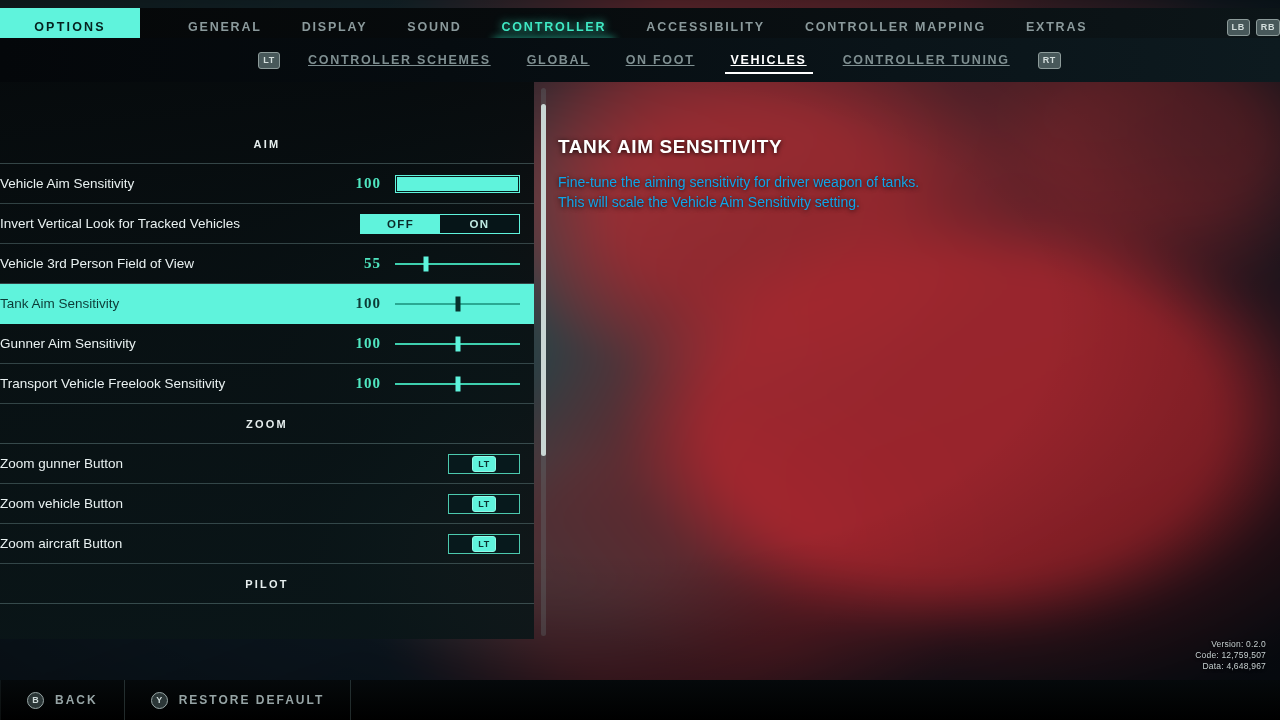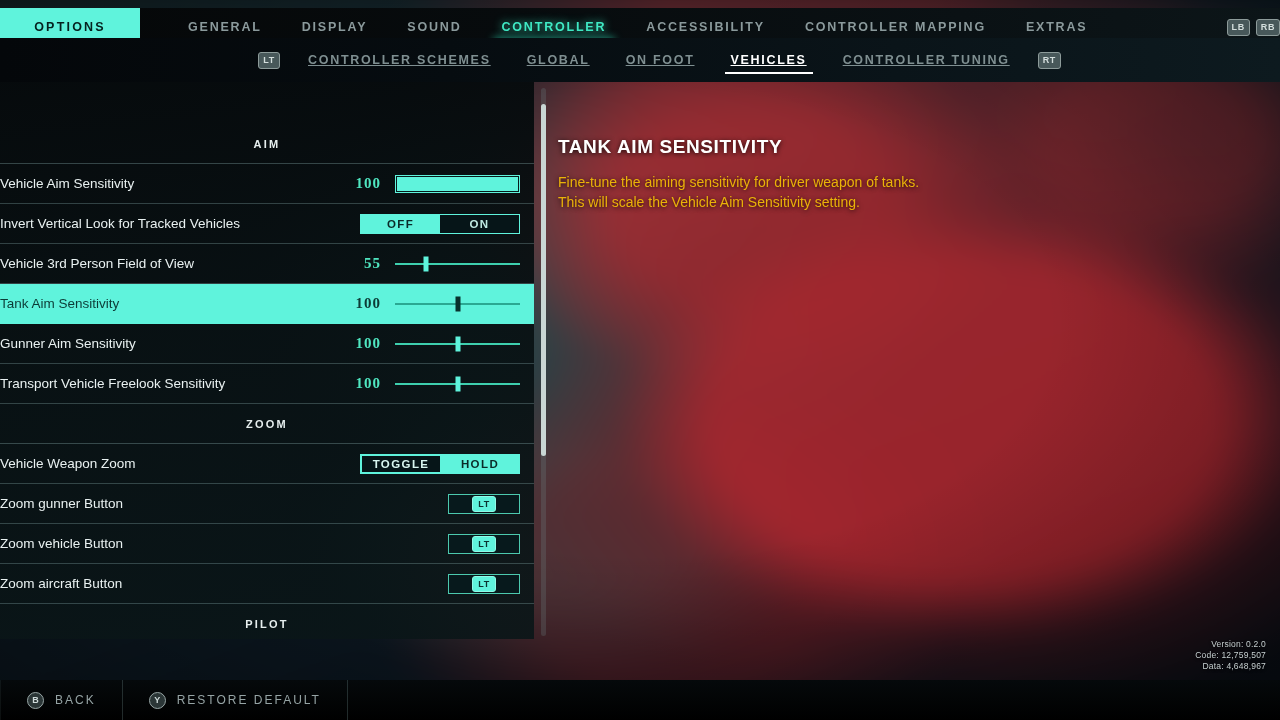--- a/index.html
+++ b/index.html
@@ -163,21 +163,21 @@
 
   
   .detail {
     position:absolute; left:558px; top:136px; width:640px;
   }
   .detail-title {
     color:#ffffff; font-size:19px; font-weight:bold; letter-spacing:0.6px;
     text-shadow:0 1px 5px rgba(0,0,0,0.85);
   }
   .detail-body {
-    margin-top:14px; color:#eab308; font-size:14px; line-height:20px;
+    margin-top:14px; color:#0ea5e9; font-size:14px; line-height:20px;
     text-shadow:0 1px 5px rgba(0,0,0,0.85);
   }
   .detail-body div { white-space:nowrap; }
 
   
   .version {
     position:absolute; right:14px; bottom:48px; text-align:right;
     color:#c6cfd0; font-size:8.5px; line-height:11px; letter-spacing:0.2px;
     text-shadow:0 1px 3px rgba(0,0,0,0.9);
   }
@@ -192,21 +192,21 @@
     display:flex; align-items:center; gap:11px; padding:0 26px; height:40px;
     border-right:1px solid rgba(120,150,150,0.28);
   }
   .bottom-action:first-child { border-left:1px solid rgba(120,150,150,0.10); }
   .pad-btn {
     width:17px; height:17px; border-radius:50%;
     border:1.5px solid #98a6a6; background:#2b3637; color:#cfdada;
     display:flex; align-items:center; justify-content:center;
     font-size:9px; font-weight:bold;
   }
-  .bottom-label { color:#96a4a5; font-size:12px; letter-spacing:2px; font-weight:normal; }
+  .bottom-label { color:#96a4a5; font-size:12px; letter-spacing:2px; font-weight:bold; }
 </style>
 </head>
 <body>
 
 <div id="root">
 
   <div class="bg-art"></div>
   <div class="bg-vignette"></div>
 
   <div class="topnav">
@@ -297,29 +297,20 @@
           <div class="row-ctl">
             <div class="row-value">100</div>
             <div class="slider">
               <div class="slider-track"></div>
               <div class="slider-thumb" style="left: 50%;"></div>
             </div>
           </div>
         </div>
         <div class="section-head">ZOOM</div>
         <div class="row">
-          <div class="row-label">Vehicle Weapon Zoom</div>
-          <div class="row-ctl">
-            <div class="segmented">
-              <div class="seg framed">TOGGLE</div>
-              <div class="seg on">HOLD</div>
-            </div>
-          </div>
-        </div>
-        <div class="row">
           <div class="row-label">Zoom gunner Button</div>
           <div class="row-ctl">
             <div class="bindbox">
               <span class="bindkey">LT</span>
             </div>
           </div>
         </div>
         <div class="row">
           <div class="row-label">Zoom vehicle Button</div>
           <div class="row-ctl">

